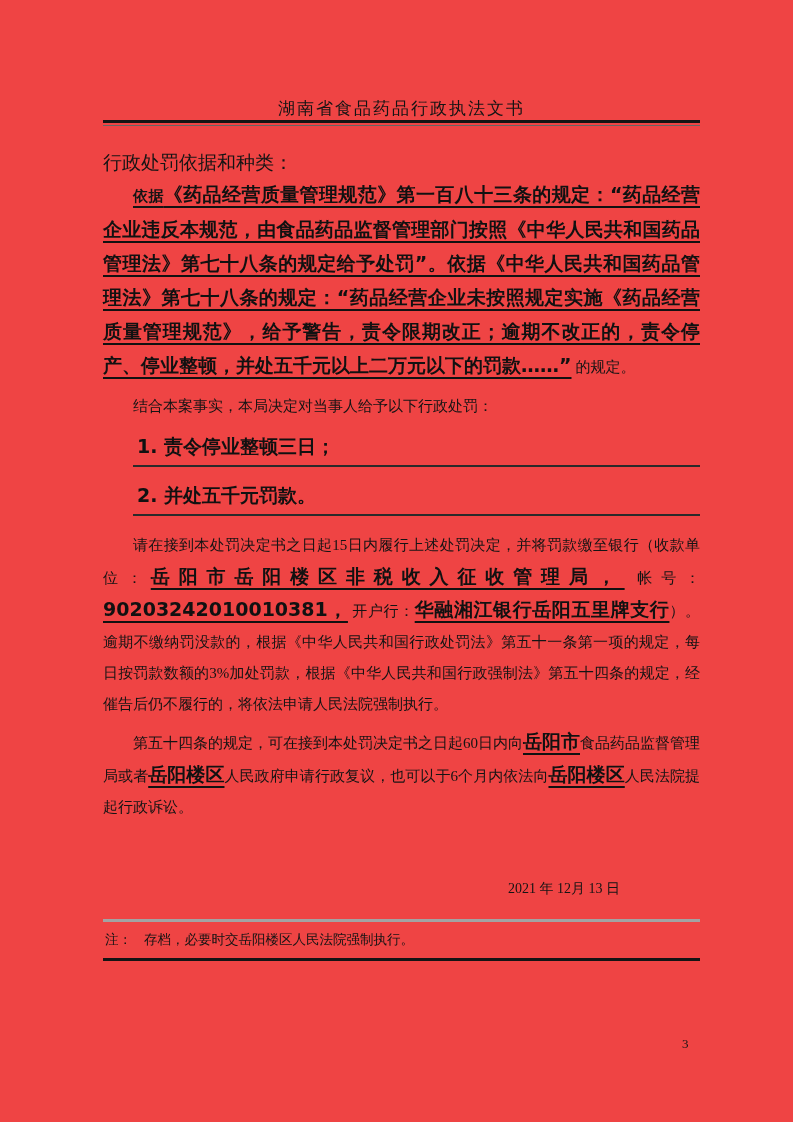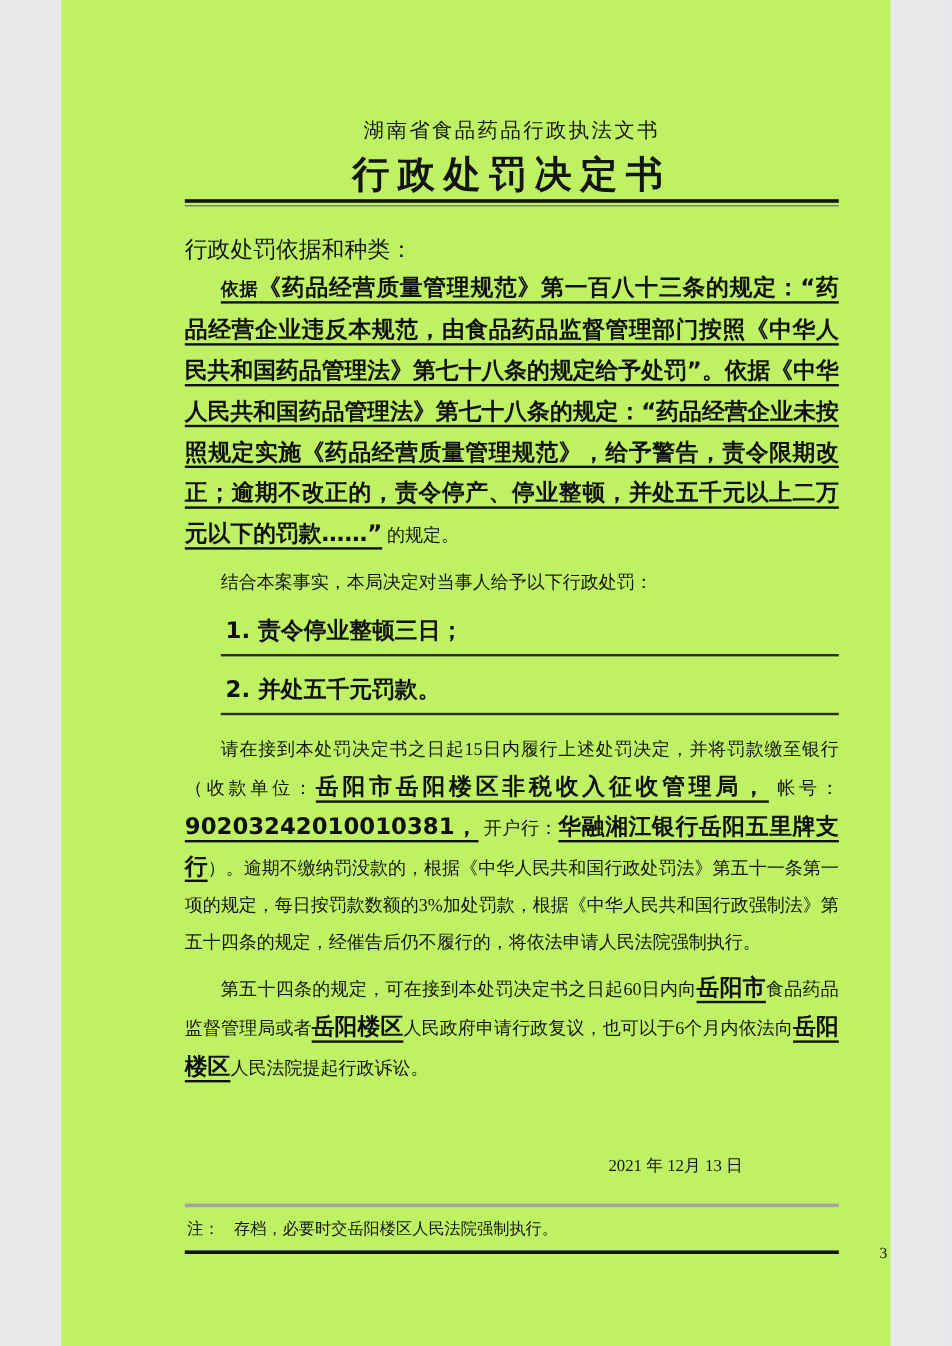--- a/index.html
+++ b/index.html
@@ -1,22 +1,22 @@
 <!DOCTYPE html>
 <html><head>
 <meta charset="utf-8">
 <style>
   html,body{margin:0;padding:0;background:#e8e8e8;}
   .page{
     position:relative;
-    width:691px;height:1122px;
+    width:793px;height:1122px;
     margin:0 auto;
-    background:#bef264;
+    background:#ef4444;
     box-sizing:border-box;
-    padding:98px 43px 0 103px;
+    padding:98px 93px 0 103px;
     font-family:"Liberation Serif","DejaVu Serif",serif;
     color:#141414;
     overflow:hidden;
   }
   
   .doc-category{
     text-align:center;
     font-size:17px;
     letter-spacing:2px;
     line-height:22px;
@@ -122,21 +122,20 @@
     top:1036px;
     font-size:13px;
   }
 </style>
 </head>
 <body>
 
 <div class="page">
 
   <div class="doc-category">湖南省食品药品行政执法文书</div>
-  <div class="doc-title">行政处罚决定书</div>
   <div class="header-rule"></div>
 
   <p class="section-label">行政处罚依据和种类：</p>
 
   <p class="legal-basis"><span class="small u">依据</span><span class="fill u">《药品经营质量管理规范》第一百八十三条的规定：“药品经营企业违反本规范，由食品药品监督管理部门按照《中华人民共和国药品管理法》第七十八条的规定给予处罚”。依据《中华人民共和国药品管理法》第七十八条的规定：“药品经营企业未按照规定实施《药品经营质量管理规范》，给予警告，责令限期改正；逾期不改正的，责令停产、停业整顿，并处五千元以上二万元以下的罚款……”</span> <span class="small">的规定。</span></p>
 
   <p class="decision-intro">结合本案事实，本局决定对当事人给予以下行政处罚：</p>
 
   <div class="penalty-items">
     <div class="penalty-item"><span class="fill">1. 责令停业整顿三日；</span></div>

